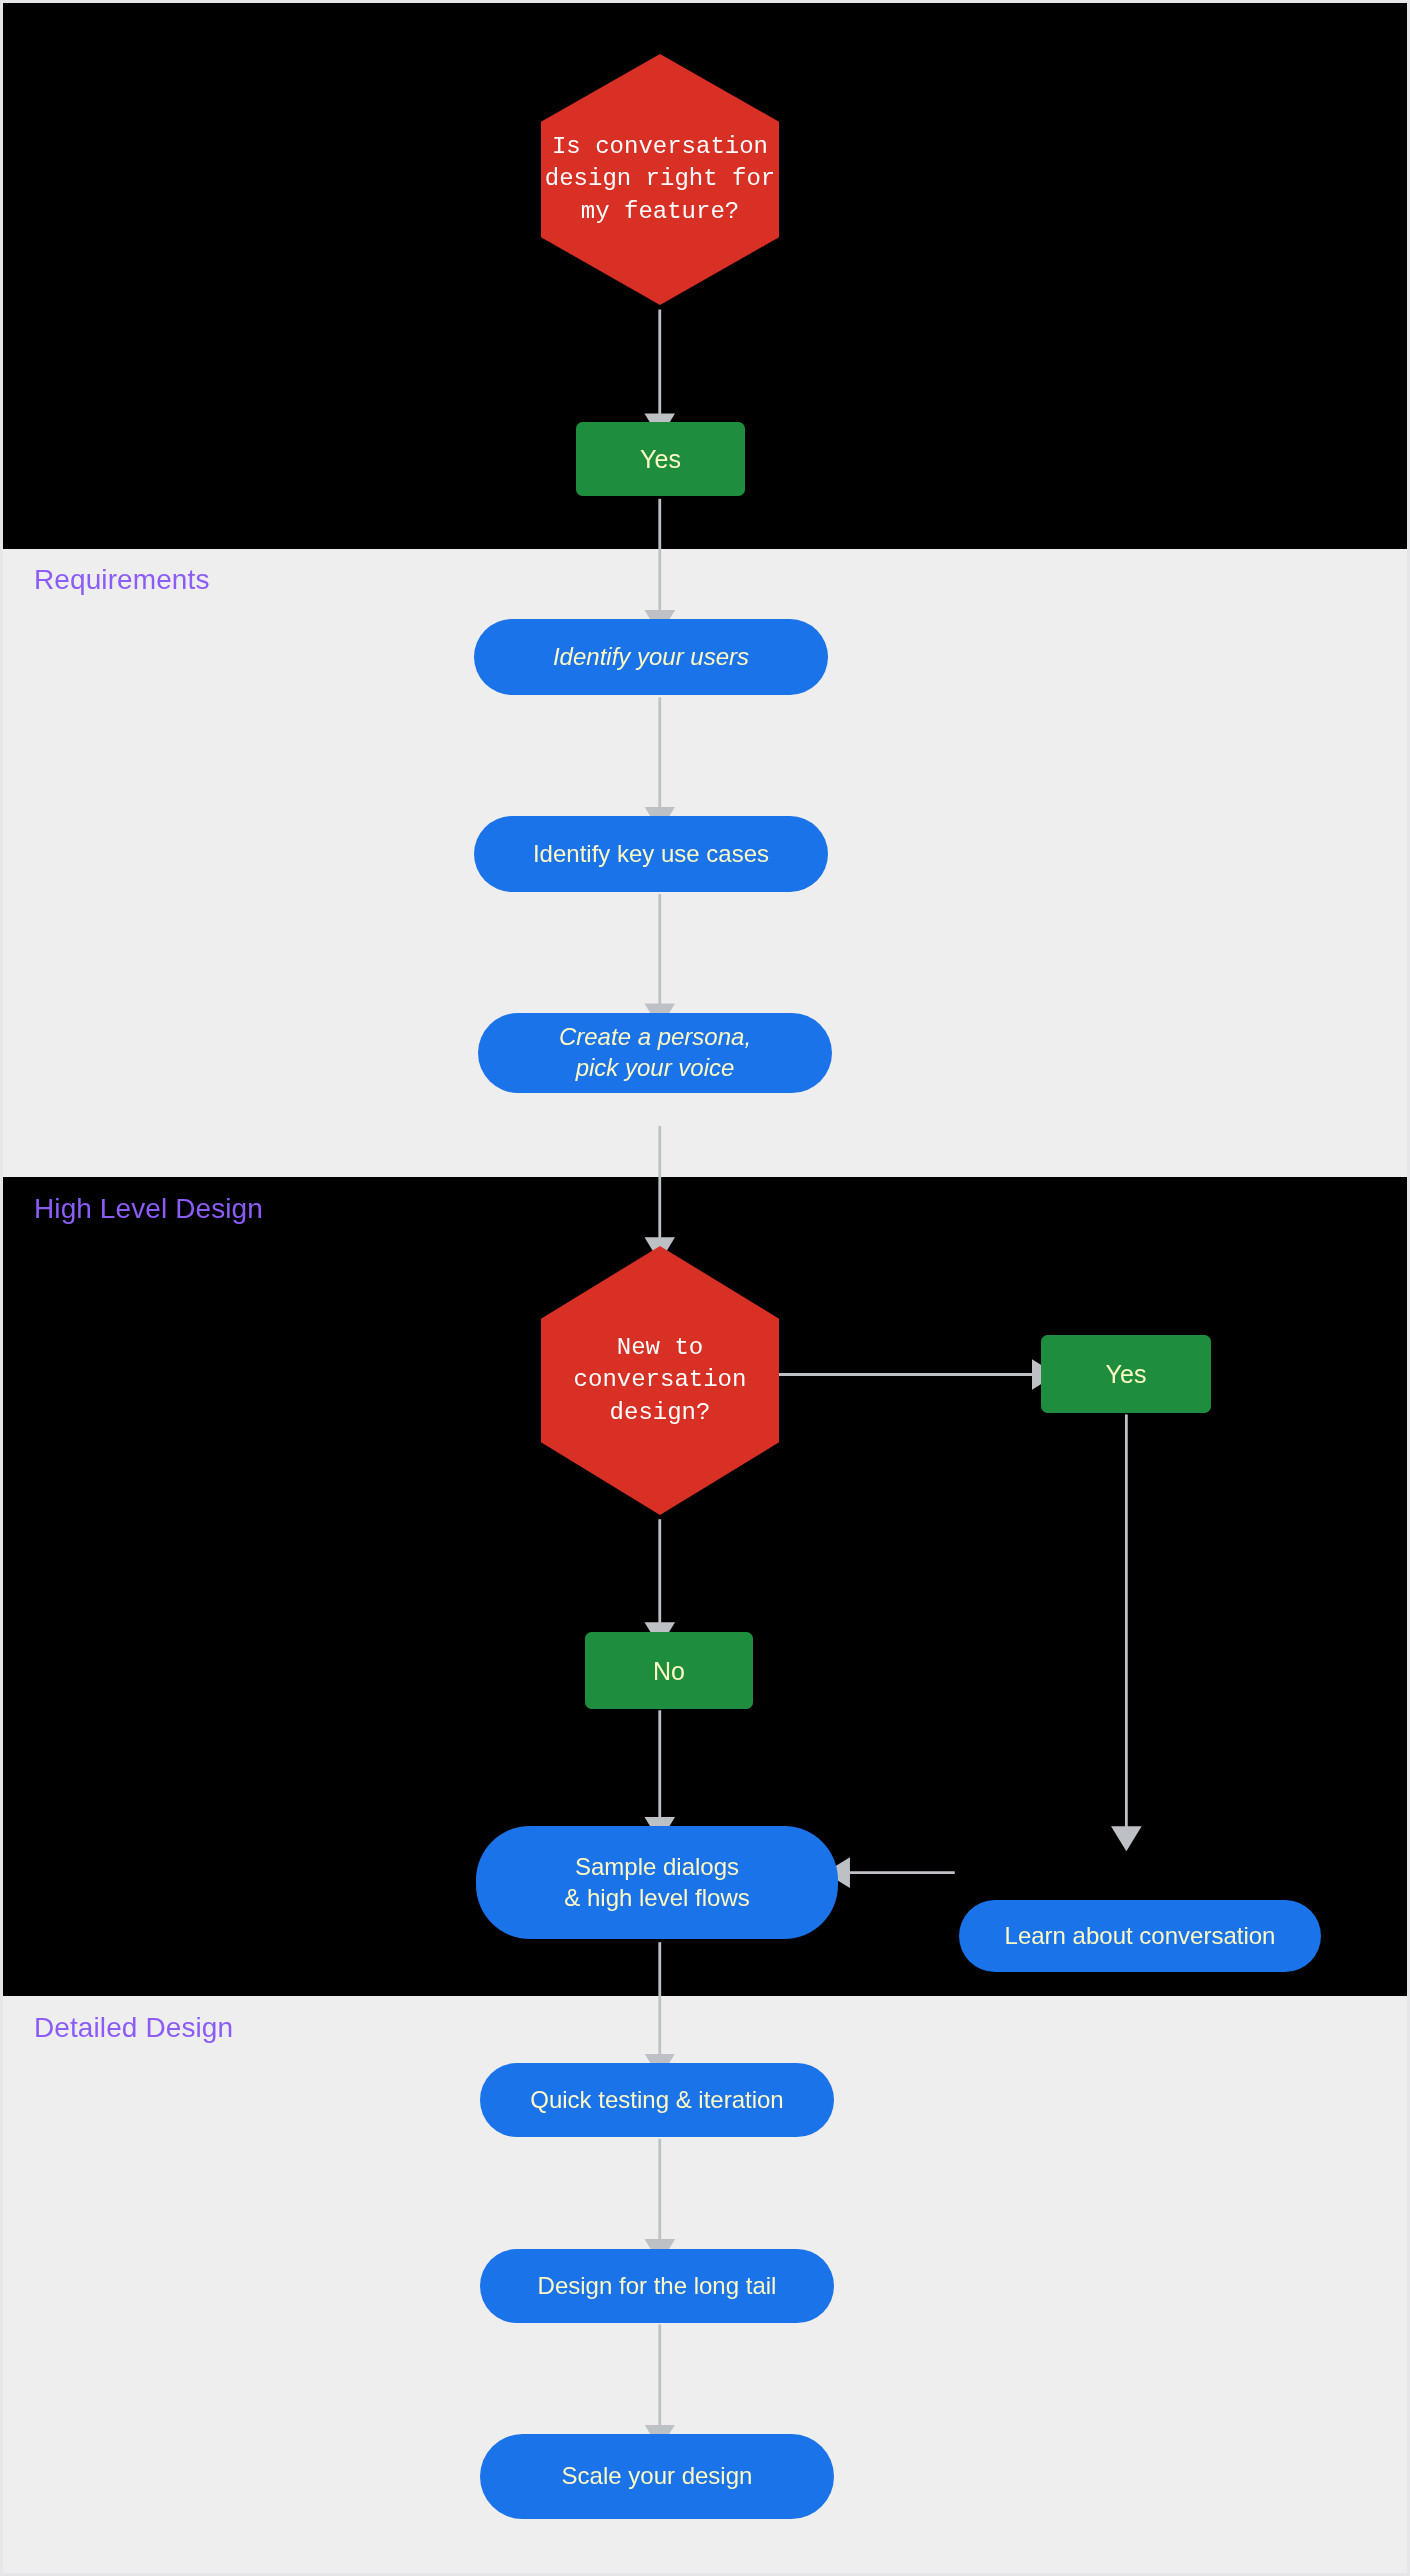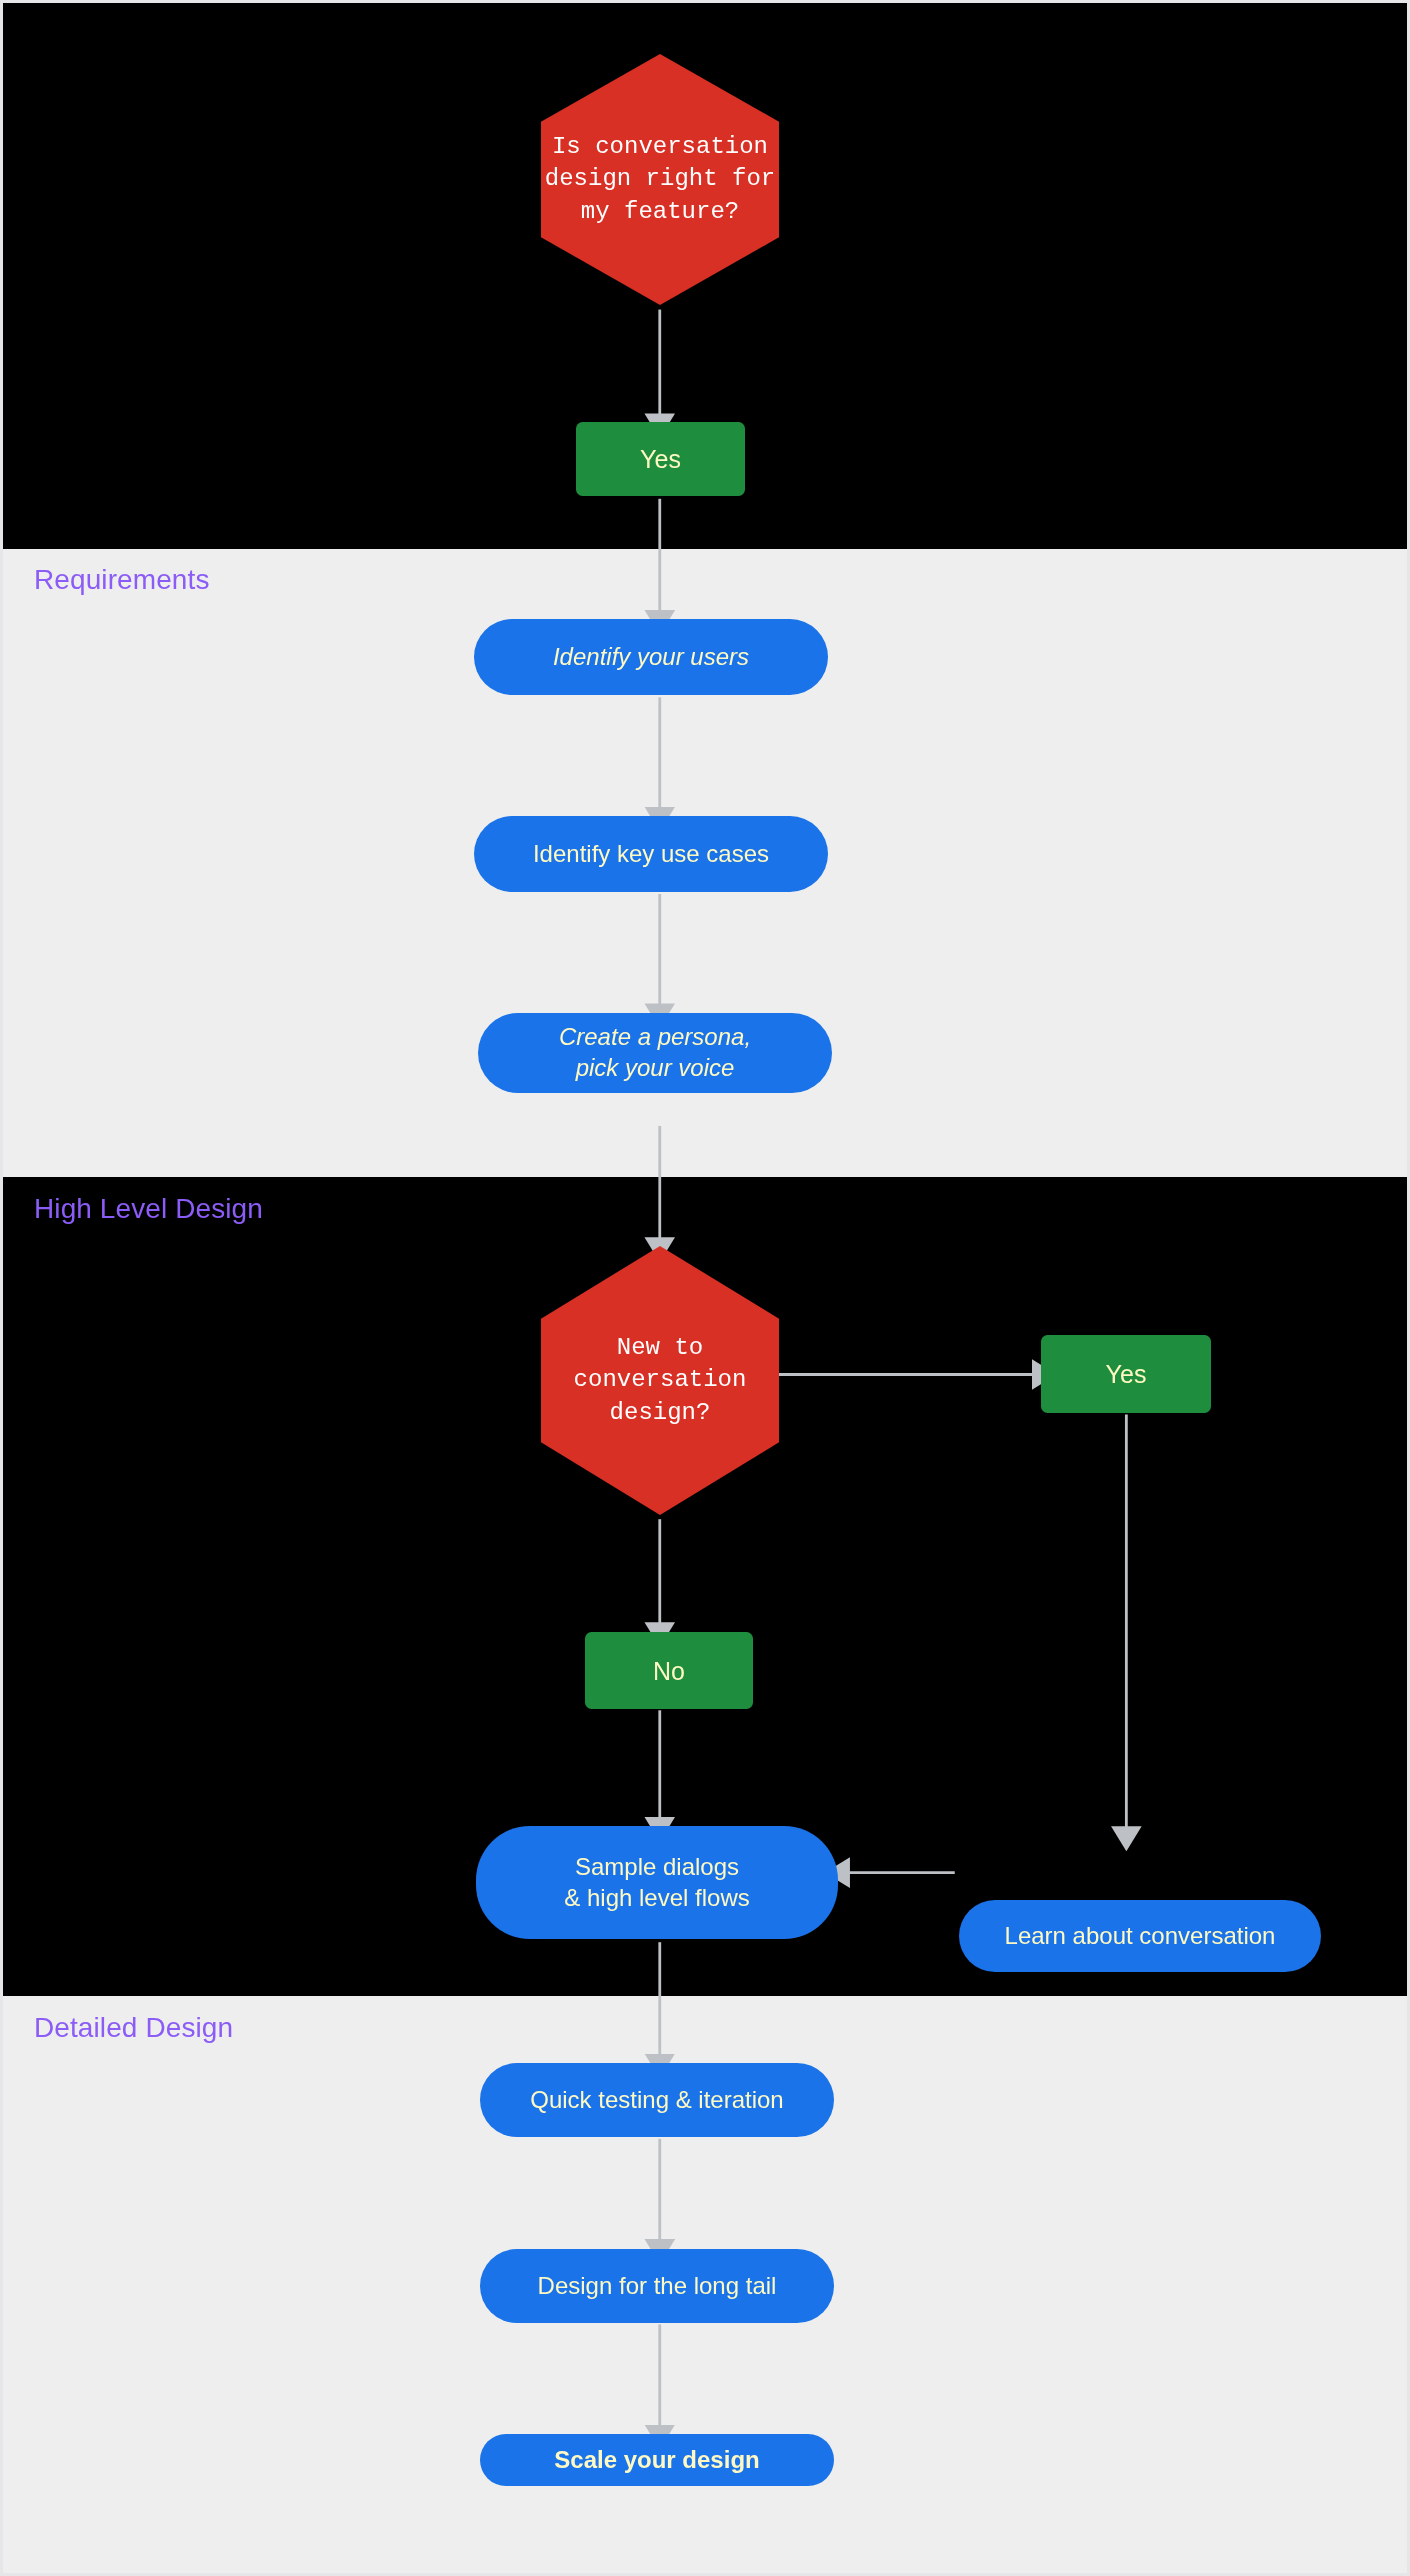--- a/index.html
+++ b/index.html
@@ -158,17 +158,17 @@
 conversation
 design?</div>
       </div>
       <div class="node rect" style="left: 1038px; top: 1332px; width: 170px; height: 78px;">Yes</div>
       <div class="node rect" style="left: 571px; top: 1629px; width: 168px; height: 77px; margin-left: 11px;">No</div>
       <div class="node pill two-line" style="left: 473px; top: 1823px; width: 362px; height: 113px;">Sample dialogs
 &amp; high level flows</div>
       <div class="node pill" style="left: 956px; top: 1897px; width: 362px; height: 72px;">Learn about conversation</div>
       <div class="node pill" style="left: 477px; top: 2060px; width: 354px; height: 74px;">Quick testing &amp; iteration</div>
       <div class="node pill" style="left: 477px; top: 2246px; width: 354px; height: 74px;">Design for the long tail</div>
-      <div class="node pill" style="left: 477px; top: 2431px; width: 354px; height: 52px; font-weight: bold;">Scale your design</div>
+      <div class="node pill" style="left: 477px; top: 2431px; width: 354px; height: 85px;">Scale your design</div>
     </div>
 
 </div>
 
 
 </body></html>

